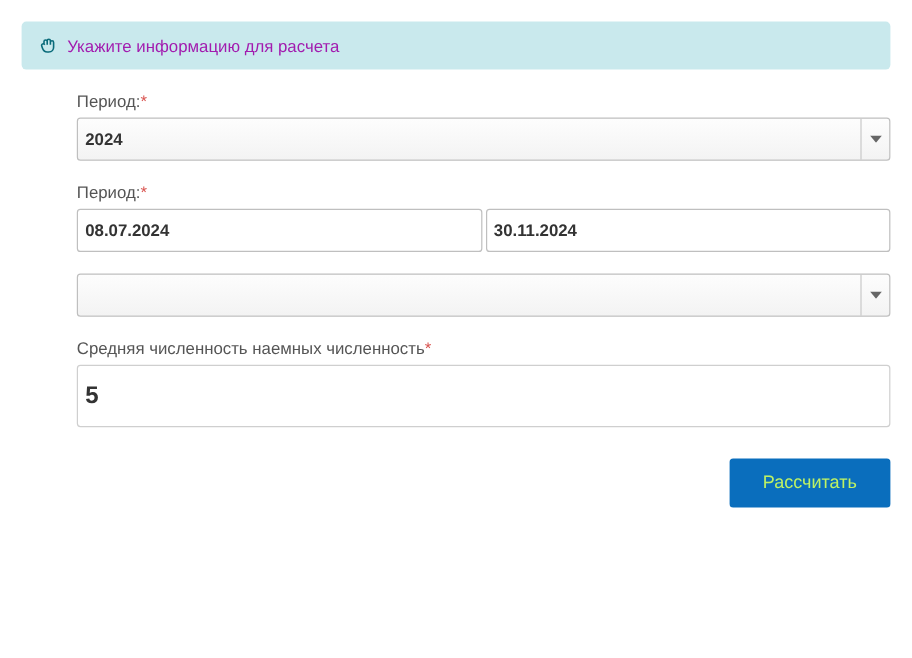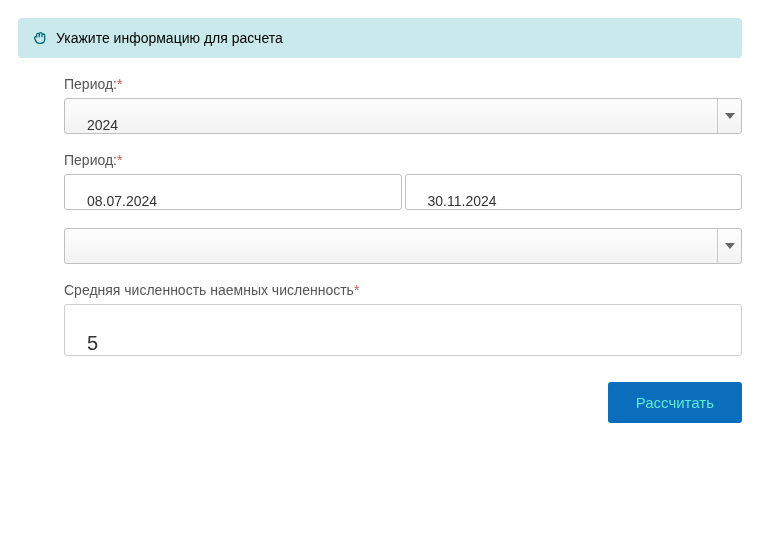--- a/index.html
+++ b/index.html
@@ -14,43 +14,44 @@
 .info-banner {
   background: #c9e9ed;
   border-radius: 4px;
   padding: 12px 14px;
   display: flex;
   align-items: center;
   gap: 8px;
   margin-bottom: 18px;
 }
 .info-banner .text {
-  color: #000000;
+  color: #a21caf;
   font-size: 14px;
 }
 .hand-icon { width: 16px; height: 16px; flex-shrink: 0; }
 .label {
   color: #555;
   font-size: 14px;
   margin-bottom: 6px;
 }
 .req { color: #d9534f; }
 .field { margin-bottom: 18px; margin-left: 46px; }
 .select, .input {
   width: 100%;
   border: 1px solid #bfbfbf;
   background: #fff;
   border-radius: 3px;
   height: 36px;
-  padding: 0 22px;
+  padding: 0 6px;
   font-size: 14px;
   color: #333;
   display: flex;
-  align-items: flex-end;
+  align-items: center;
   position: relative;
+  font-weight: bold;
 }
 .select {
   cursor: pointer;
   background: linear-gradient(#fdfdfd,#f3f3f3);
 }
 .select .caret {
   position: absolute;
   right: 0;
   top: 0;
   width: 24px;
@@ -71,21 +72,21 @@
   font-size: 20px;
   border: 1px solid #cfcfcf;
 }
 .btn-row {
   display: flex;
   justify-content: flex-end;
   margin-top: 26px;
 }
 .btn {
   background: #0a6ebd;
-  color: #5eead4;
+  color: #bef264;
   border: none;
   padding: 12px 28px;
   font-size: 15px;
   border-radius: 3px;
   cursor: pointer;
 }
 </style>
 </head>
 <body>
 

